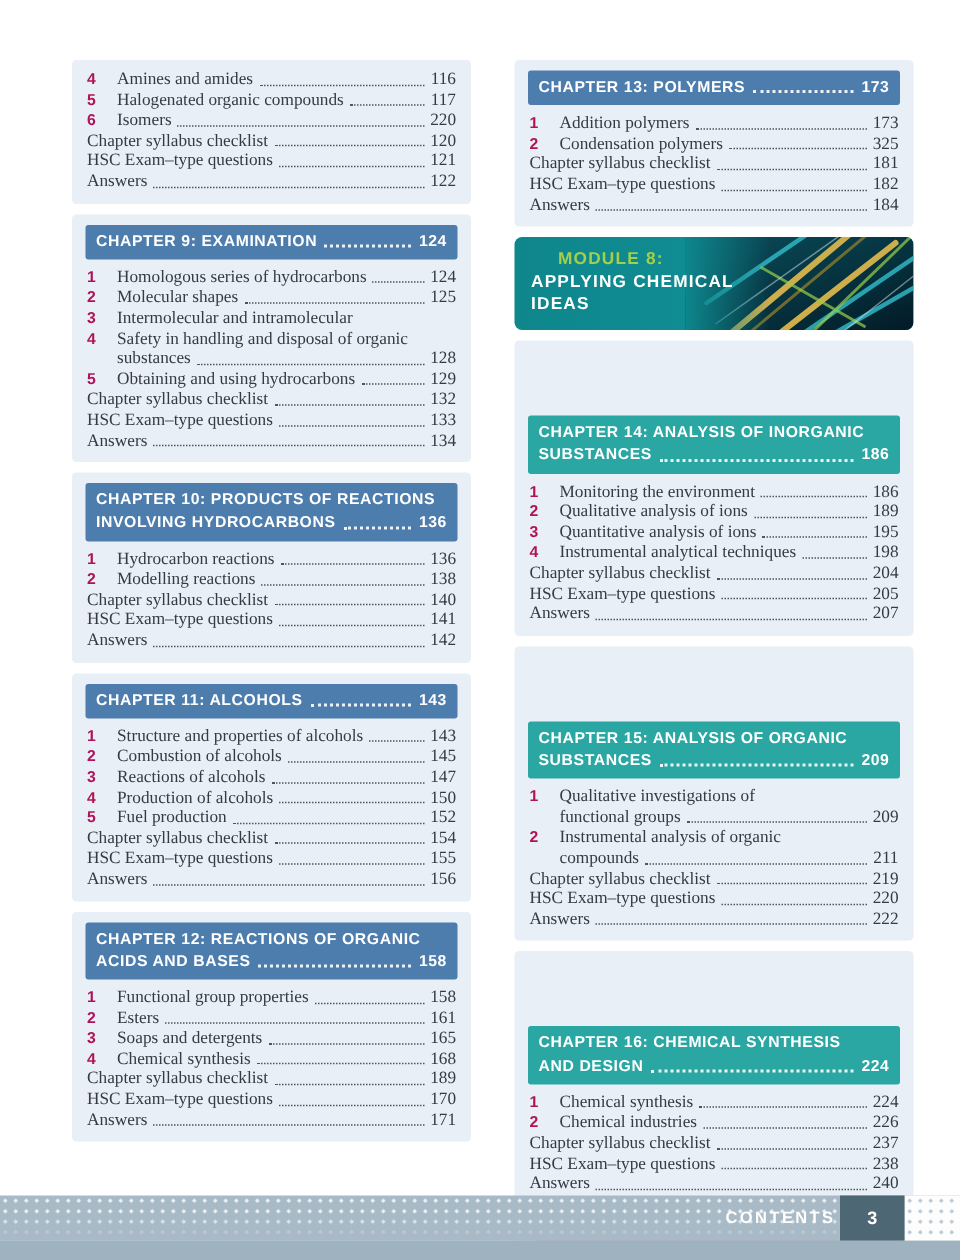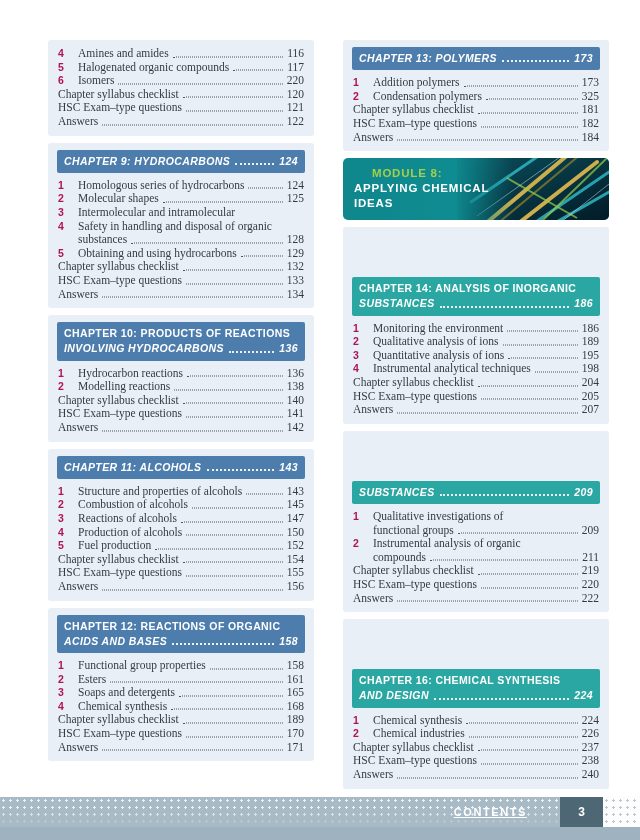--- a/index.html
+++ b/index.html
@@ -17,21 +17,21 @@
   .panel.extra-gap{margin-top:9px;padding-left:13px;}
 
   .chap-header{
     border-radius:2px;padding:4px 7px;margin:1px 0 5px 0;
     font-family:"Liberation Sans",sans-serif;font-weight:bold;
     font-size:10.5px;letter-spacing:0.4px;color:#fff;line-height:1.45;
   }
   .theme-blue .chap-header{background:var(--accent-blue);}
   .theme-teal .chap-header{background:var(--accent-teal);margin-top:44px;}
   .theme-pink .chap-header{background:var(--accent-pink);}
-  .h-row{display:flex;align-items:baseline;font-style:italic;}
+  .h-row{display:flex;align-items:baseline;}
   .h-dots{flex:1;margin:0 5px;border-bottom:2px dotted rgba(255,255,255,.9);align-self:flex-end;transform:translateY(-4px);min-width:8px;}
   .h-page{flex:none;}
 
   .rows{font-size:11.5px;color:#333b46;padding:1px 1px 0 1px;}
   .row{display:flex;align-items:baseline;line-height:13.6px;}
   .row .num{flex:none;width:20px;font-family:"Liberation Sans",sans-serif;font-weight:bold;font-size:10.5px;color:var(--number-magenta);}
   .row .lbl{flex:none;white-space:nowrap;}
   .row .dots{flex:1;margin:0 4px;border-bottom:1.4px dotted #4a5761;align-self:flex-end;transform:translateY(-3.5px);min-width:6px;}
   .row .pg{flex:none;}
   .row.cont{padding-left:20px;}
@@ -47,22 +47,22 @@
 
   
   .footer-band{
     position:absolute;left:0;top:797px;width:640px;height:30px;
     background-color:#a9bac7;
     background-image:radial-gradient(circle, rgba(255,255,255,.8) 1.2px, rgba(255,255,255,0) 1.4px);
     background-size:7px 7px;
   }
   .footer-band::after{content:"";position:absolute;inset:0;background:linear-gradient(rgba(169,186,199,0) 45%, rgba(169,186,199,.95) 92%);pointer-events:none;}
   .footer-label{
-    position:absolute;right:113px;top:9px;color:#fff;z-index:2;
-    font-family:"Liberation Sans",sans-serif;font-weight:bold;font-size:11px;letter-spacing:1.6px;text-decoration:underline;
+    position:absolute;right:83px;top:9px;color:#fff;z-index:2;
+    font-family:"Liberation Sans",sans-serif;font-weight:bold;font-size:11px;letter-spacing:1.6px;
   }
   .footer-pagebox{
     position:absolute;left:560px;top:0;width:43px;height:30px;background:#4d6774;z-index:2;
     display:flex;align-items:center;justify-content:center;
     color:#fff;font-family:"Liberation Sans",sans-serif;font-weight:bold;font-size:12px;
   }
   .footer-light-dots{
     position:absolute;left:603px;top:0;width:37px;height:30px;z-index:1;
     background-color:#fdfdfd;
     background-image:radial-gradient(circle, #b9c8d3 1.2px, rgba(255,255,255,0) 1.4px);
@@ -112,21 +112,21 @@
     <span class="lbl">Answers</span>
     <span class="dots"></span>
     <span class="pg">122</span>
   </div>
       </div>
   </section>
     <section class="panel theme-blue">
     <header class="chap-header">
 
       <div class="h-row">
-        <span class="h-text">CHAPTER 9: HYDROCARBONS</span>
+        <span class="h-text">CHAPTER 9: EXAMINATION</span>
         <span class="h-dots"></span>
         <span class="h-page">124</span>
       </div>
     </header>
     <div class="rows">
         <div class="row">
     <span class="num">1</span>
     <span class="lbl">Homologous series of hydrocarbons</span>
     <span class="dots"></span>
     <span class="pg">124</span>
@@ -468,20 +468,21 @@
         <div class="row">
 
     <span class="lbl">Answers</span>
     <span class="dots"></span>
     <span class="pg">207</span>
   </div>
       </div>
   </section>
     <section class="panel theme-teal">
     <header class="chap-header">
+      <div class="h-line1">CHAPTER 15: ANALYSIS OF ORGANIC</div>
       <div class="h-row">
         <span class="h-text">SUBSTANCES</span>
         <span class="h-dots"></span>
         <span class="h-page">209</span>
       </div>
     </header>
     <div class="rows">
         <div class="row">
     <span class="num">1</span>
     <span class="lbl">Qualitative investigations of</span>

